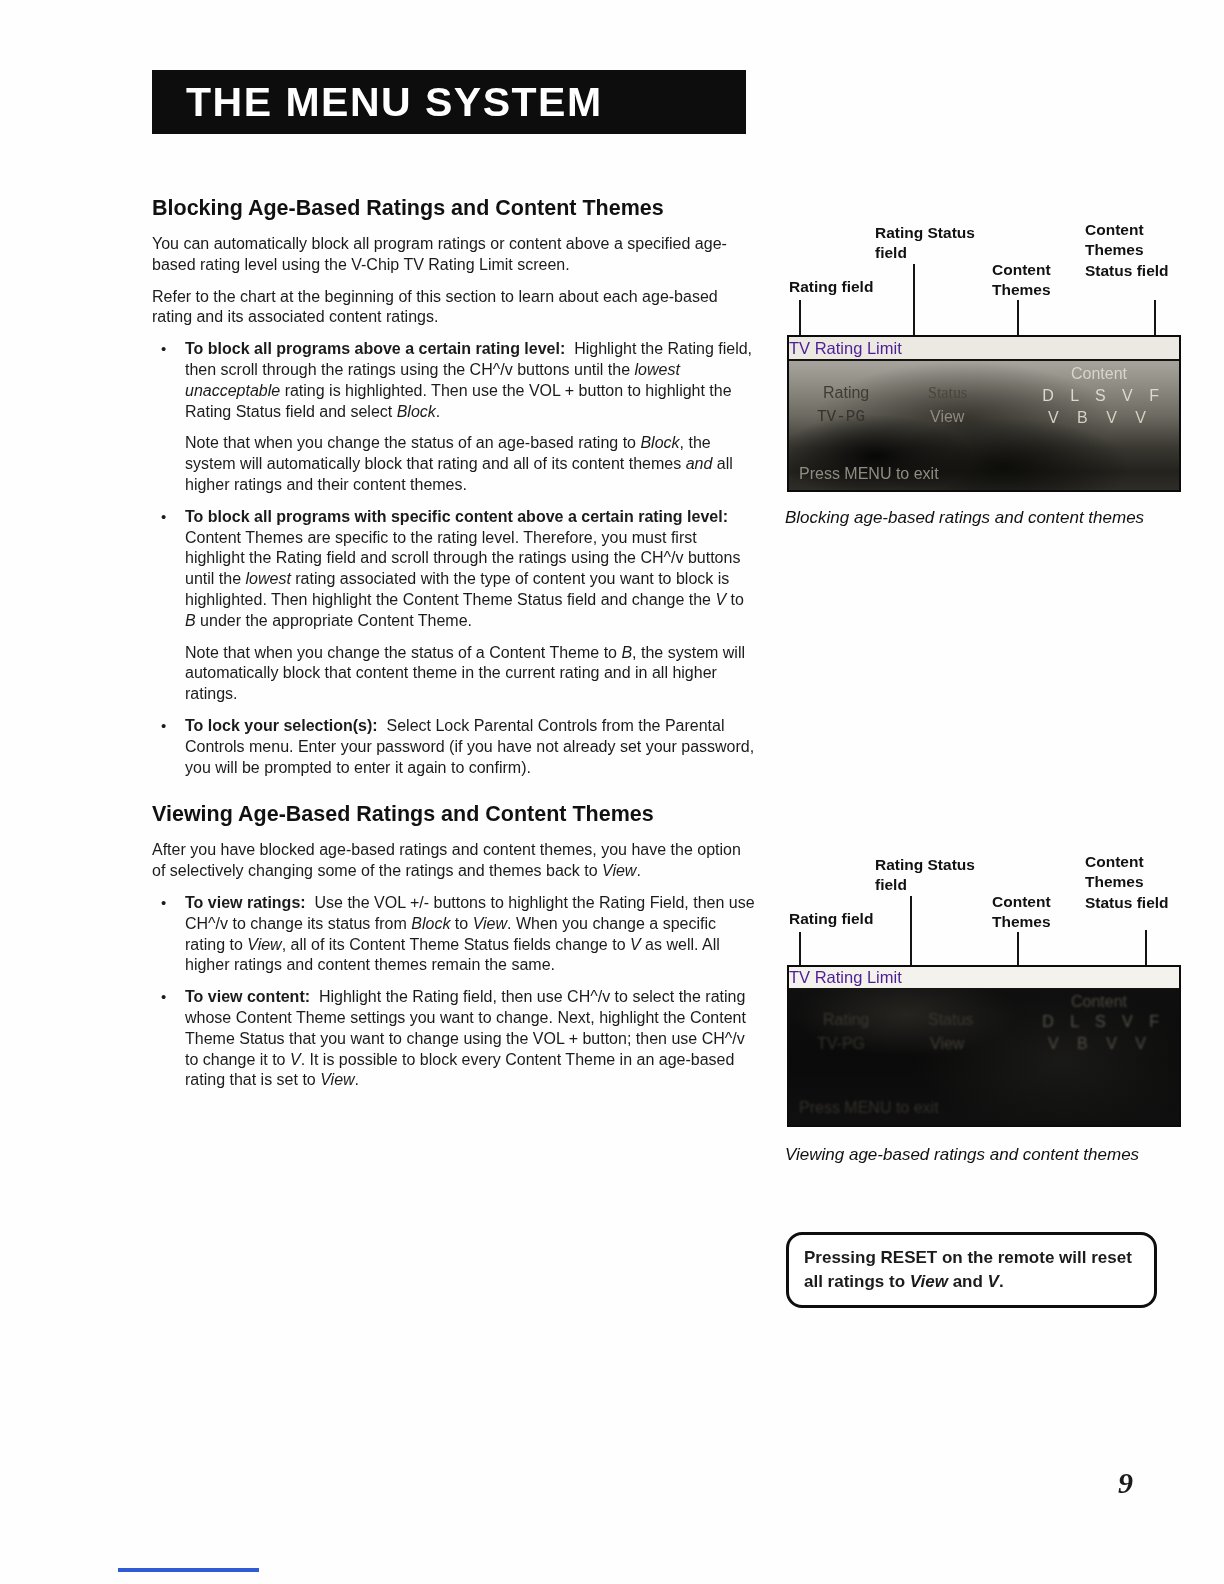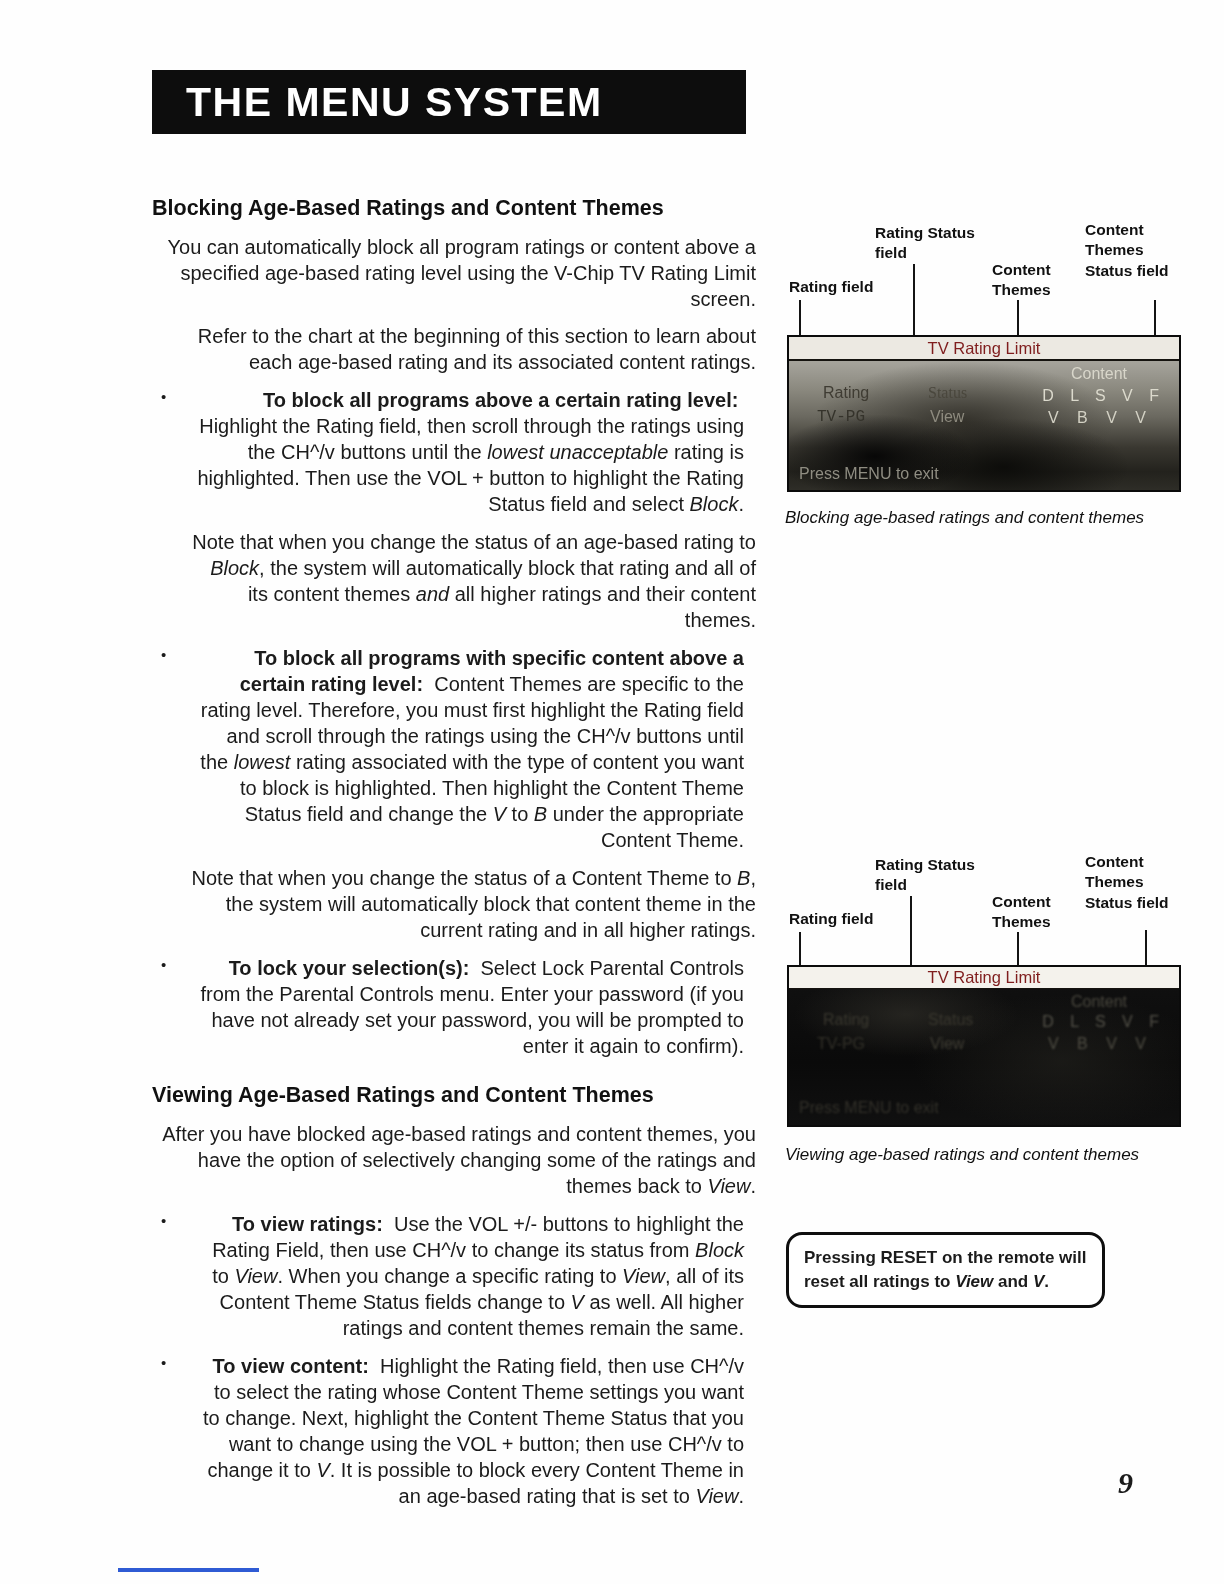--- a/index.html
+++ b/index.html
@@ -16,24 +16,24 @@
   .header-bar {
     position: absolute; left: 152px; top: 70px; width: 594px; height: 64px;
     background: #0d0d0d; color: #ffffff;
     display: flex; align-items: center; padding-left: 34px;
   }
   .header-bar .title-text { font-size: 41px; font-weight: bold; letter-spacing: 1.5px; }
 
   .left-col { position: absolute; left: 152px; top: 196px; width: 604px; }
   h2.h { font-size: 21.5px; font-weight: bold; margin: 0 0 13px 0; color: #111; }
   h2.h.second { margin-top: 24px; }
-  .para { font-size: 20px; line-height: 1.3; margin: 0 0 11px 0; text-align: right; }
+  .para { font-size: 16px; line-height: 1.3; margin: 0 0 11px 0; }
   .bullet { position: relative; padding-left: 33px; margin: 0 0 11px 0; }
   .bullet .dot { position: absolute; left: 9px; top: 1px; font-size: 15px; }
-  .bullet .para { margin: 12px; }
+  .bullet .para { margin: 0; }
   .indent { margin-left: 33px; width: 571px; }
 
   .figure { position: absolute; width: 400px; }
   .fig-label {
     position: absolute; font-size: 15.5px; font-weight: bold; line-height: 1.32;
     white-space: pre-line; color: #111;
   }
   .lead { position: absolute; background: #141414; }
   .lead.v { width: 2px; }
   .lead.h { height: 2px; }
@@ -50,31 +50,31 @@
   .screen2 {
     left: 2px; top: 113px; width: 394px; height: 162px;
     background:
       radial-gradient(160px 60px at 30% 30%, rgba(60,58,50,0.5), rgba(0,0,0,0) 70%),
       radial-gradient(200px 90px at 70% 60%, rgba(45,44,38,0.45), rgba(0,0,0,0) 75%),
       linear-gradient(180deg, #111 0%, #0a0a0a 60%, #101010 100%);
   }
   .screen-title {
     position: absolute; left: 0; right: 0; top: 0; height: 24px;
     background: #ece9e2; border-bottom: 2px solid #15130f;
-    color: #7f1d1d; font-size: 16.5px; text-align: center; line-height: 22px;
+    color: #4c1d95; font-size: 16.5px; text-align: left; line-height: 22px;
   }
   .screen2 .screen-title { height: 22px; line-height: 20px; background: #f4f2ec; border-bottom-width: 1px; }
   .s-text { position: absolute; font-size: 16px; white-space: nowrap; }
   .blurry { filter: blur(0.7px); position: absolute; inset: 0; }
   .screen2 .blurry { filter: blur(1px); }
 
   .fig-caption { position: absolute; left: 0; width: 398px; font-style: italic; font-size: 17px; color: #101010; }
 
   .reset-box {
-    position: absolute; left: 786px; top: 1232px; width: 319px;
+    position: absolute; left: 786px; top: 1232px; width: 371px;
     border: 3px solid #0e0e0e; border-radius: 16px;
     padding: 11px 15px; font-size: 17px; font-weight: bold; line-height: 1.4;
     background: #fff;
   }
   .page-number {
     position: absolute; left: 1118px; top: 1466px;
     font-family: "Liberation Serif", serif; font-style: italic; font-weight: bold; font-size: 30px;
   }
   .blue-mark { position: absolute; left: 118px; top: 1568px; width: 141px; height: 4px; background: #2f5bd4; }
 </style>

